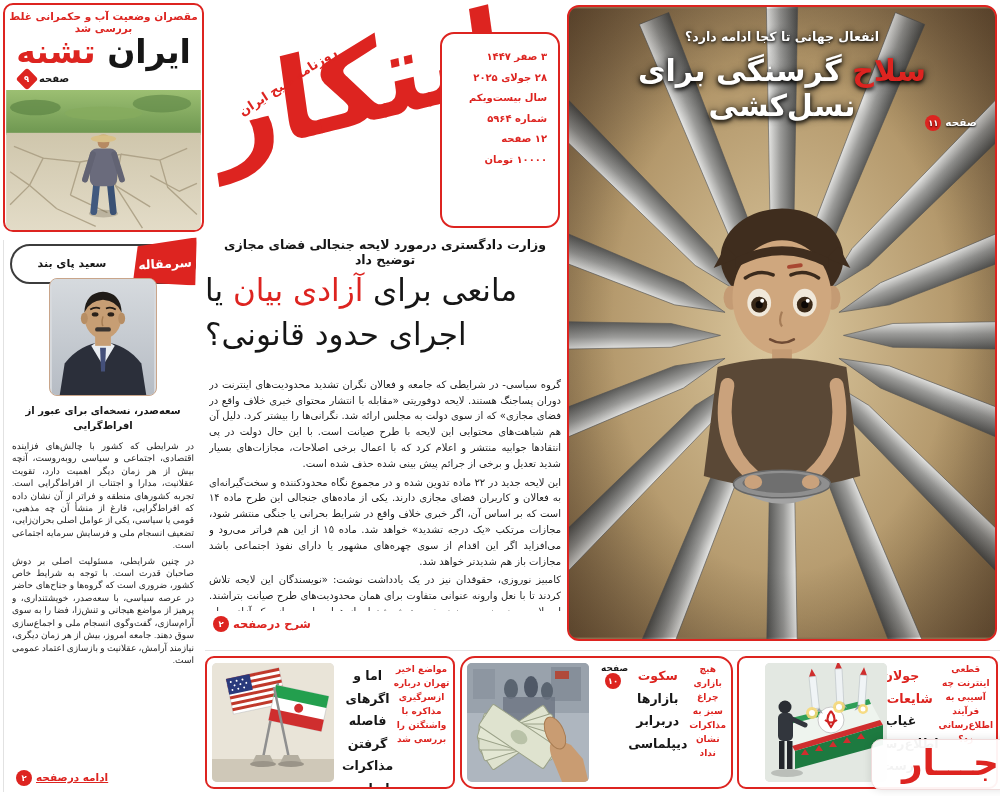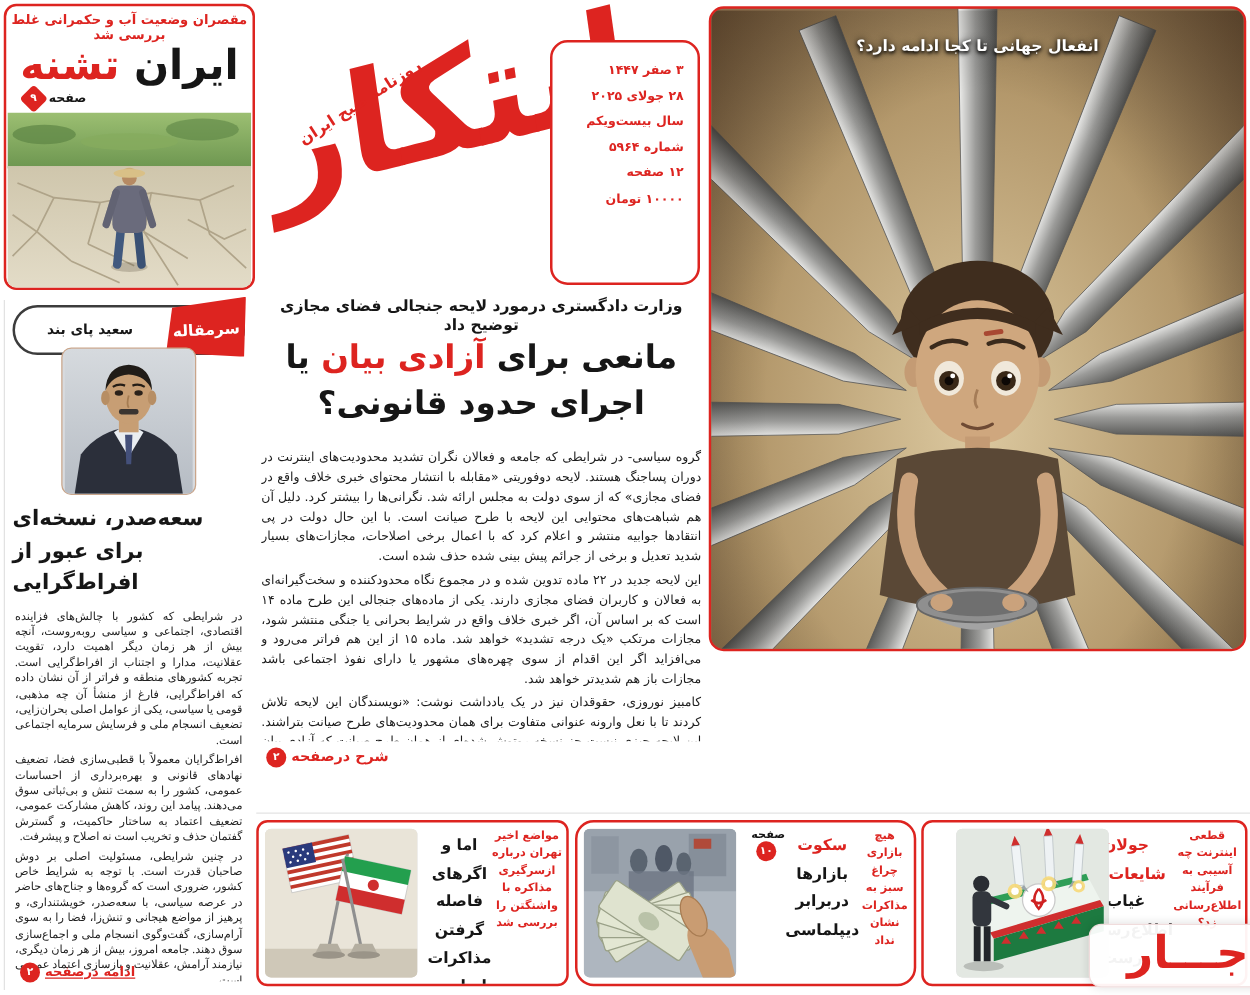--- a/index.html
+++ b/index.html
@@ -19,51 +19,51 @@
   .logo{position:absolute;left:-6px;top:28px;width:320px;text-align:center;color:var(--red);
         font-size:112px;font-weight:bold;line-height:1;transform:rotate(-14deg) skewX(-6deg);}
   .tagline{position:absolute;left:26px;top:74px;color:var(--red);font-size:12.5px;font-weight:bold;
            transform:rotate(-33deg);white-space:nowrap;}
   .datebox{position:absolute;right:5px;top:32px;width:120px;height:196px;border:2px solid var(--red);
            border-radius:14px;box-sizing:border-box;padding:13px 11px;color:var(--red);
            font-size:10px;line-height:2.05;text-align:right;font-weight:bold;background:#fff;}
   
   .main-story{position:absolute;left:205px;top:234px;width:360px;height:414px;}
   .m-kicker{text-align:center;font-size:12.5px;font-weight:bold;margin-top:3px;}
-  .m-title{text-align:center;font-weight:bold;font-size:26px;line-height:1.42;margin-top:1px;}
+  .m-title{text-align:left;font-weight:normal;font-size:31px;line-height:1.42;margin-top:1px;}
   .m-body{margin:9px 4px 0;font-size:10px;line-height:1.58;text-align:justify;height:234px;overflow:hidden;color:#1c1c1c;}
   .m-body p{margin:0 0 3px;}
   .m-more{margin:5px 4px 0;direction:rtl;text-align:left;color:var(--red);font-weight:bold;font-size:11.5px;}
   
   .badge-circ,.badge-diam{display:inline-flex;align-items:center;justify-content:center;vertical-align:middle;
       width:16px;height:16px;background:var(--red);color:#fff;font-size:8.5px;font-weight:bold;margin:0 4px;}
   .badge-circ{border-radius:50%;}
   .badge-diam{transform:rotate(45deg);border-radius:3px;}
   .badge-diam i{transform:rotate(-45deg);font-style:normal;}
   
-  .lead{position:absolute;left:567px;top:5px;width:430px;height:516px;border:2px solid var(--red);
+  .lead{position:absolute;left:567px;top:5px;width:430px;height:636px;border:2px solid var(--red);
         border-radius:12px;box-sizing:border-box;overflow:hidden;background:#8a6f4e;}
   .lead svg{position:absolute;left:0;top:0;}
   .l-kicker{position:absolute;top:22px;width:100%;text-align:center;color:#fff;font-size:12.5px;font-weight:bold;
             text-shadow:0 1px 3px #000,0 0 6px rgba(0,0,0,.85);}
   .l-title{position:absolute;top:46px;width:100%;text-align:center;color:#fff;font-size:30px;font-weight:bold;
            text-shadow:0 2px 4px #000,0 0 10px rgba(0,0,0,.8);}
   .l-badge{position:absolute;left:0;top:108px;width:100%;direction:rtl;text-align:right;padding-right:18px;
            box-sizing:border-box;color:#fff;font-size:10.5px;font-weight:bold;
            text-shadow:0 1px 2px #000;}
   
   .editorial{position:absolute;left:3px;top:240px;width:199px;height:552px;border-left:1px solid #e2e2e2;box-sizing:border-box;}
   .e-head{position:relative;margin:4px 6px 0;height:40px;border:2px solid #3c3c3c;border-radius:20px;box-sizing:border-box;}
   .e-ribbon{position:absolute;left:auto;right:-4px;top:-7px;width:66px;height:48px;background:var(--red);color:#fff;
             display:flex;align-items:center;justify-content:center;font-size:12.5px;font-weight:bold;
             clip-path:polygon(10% 12%,100% 0,94% 100%,0 86%);transform:rotate(-3deg);}
   .e-author{position:absolute;right:72px;left:10px;top:11px;text-align:center;font-size:11px;font-weight:bold;}
   .e-photo{display:block;margin:-6px auto 0;position:relative;z-index:2;width:106px;height:116px;
            border:1px solid #c9a58a;border-radius:8px;background:#d7dade;}
-  .e-title{text-align:left;font-weight:bold;font-size:17px;line-height:1.5;margin:7px 6px 0;}
+  .e-title{text-align:center;font-weight:bold;font-size:10px;line-height:1.5;margin:7px 6px 0;}
   .e-body{margin:7px 8px 0;font-size:9px;line-height:1.38;text-align:justify;height:298px;overflow:hidden;color:#222;}
   .e-body p{margin:0 0 3px;font-family:Liberation Serif, serif;}
   .e-more{position:absolute;left:8px;bottom:6px;direction:rtl;color:var(--red);font-weight:bold;font-size:10.5px;text-decoration:underline;}
   
   .hline{position:absolute;left:205px;top:650px;width:795px;height:1px;background:#e3e3e3;}
   .bstory{position:absolute;top:656px;height:133px;border:2px solid var(--red);border-radius:9px;
           box-sizing:border-box;display:flex;overflow:hidden;background:#fff;}
   .b-a{left:205px;width:250px;} .b-b{left:460px;width:273px;border-radius:15px;} .b-c{left:737px;width:261px;padding-left:21px;}
   .bimg{flex:0 0 122px;margin:5px;border-radius:5px;overflow:hidden;background:#ddd;}
   .bimg svg{display:block;}
@@ -241,20 +241,22 @@
       <path d="M160,380 Q148,440 186,472" stroke="#caa27c" stroke-width="14" fill="none" stroke-linecap="round"></path>
       <path d="M270,380 Q282,440 244,472" stroke="#caa27c" stroke-width="14" fill="none" stroke-linecap="round"></path>
       <path d="M167,482 Q215,518 263,482 L263,478 L167,478 Z" fill="#a3a3a3"></path>
       <ellipse cx="215" cy="480" rx="49" ry="14" fill="#8f8f8f" stroke="#666" stroke-width="1.5"></ellipse>
       <ellipse cx="215" cy="479" rx="40" ry="10" fill="#6f6f6f"></ellipse>
       <ellipse cx="186" cy="478" rx="9" ry="7" fill="#caa27c"></ellipse>
       <ellipse cx="244" cy="478" rx="9" ry="7" fill="#caa27c"></ellipse>
       <rect width="430" height="635" fill="url(#vig)"></rect>
     </svg>
     <div class="l-kicker">انفعال جهانی تا کجا ادامه دارد؟</div>
+    <div class="l-title"><span class="red">سلاح</span> <span>گرسنگی برای نسل‌کشی</span></div>
+    <div class="l-badge"><span>صفحه</span><span class="badge-circ">۱۱</span></div>
   </section>
 
   <aside class="editorial">
     <div class="e-head">
       <div class="e-ribbon">سرمقاله</div>
       <div class="e-author">سعید پای بند</div>
     </div>
     <svg class="e-photo" viewBox="0 0 104 118" xmlns="http://www.w3.org/2000/svg">
       <defs>
           <linearGradient id="pbg" x1="0" y1="0" x2="0" y2="1">
@@ -273,21 +275,20 @@
       <ellipse cx="71" cy="40" rx="3.5" ry="6" fill="#b78e64"></ellipse>
       <ellipse cx="44" cy="36" rx="3.4" ry="2.2" fill="#2a211a"></ellipse>
       <ellipse cx="60" cy="36" rx="3.4" ry="2.2" fill="#2a211a"></ellipse>
       <path d="M39,31 q5,-3 10,-1 M55,30 q5,-2 10,1" stroke="#241d16" stroke-width="1.8" fill="none"></path>
       <path d="M52,38 q-2,7 0,10" stroke="#a57c52" stroke-width="1.5" fill="none"></path>
       <rect x="44" y="49" width="16" height="4.5" rx="2" fill="#3a3430"></rect>
     </svg>
     <h2 class="e-title">سعه‌صدر، نسخه‌ای برای عبور از افراط‌گرایی</h2>
     <div class="e-body">
       <p>در شرایطی که کشور با چالش‌های فزاینده اقتصادی، اجتماعی و سیاسی روبه‌روست، آنچه بیش از هر زمان دیگر اهمیت دارد، تقویت عقلانیت، مدارا و اجتناب از افراط‌گرایی است. تجربه کشورهای منطقه و فراتر از آن نشان داده که افراط‌گرایی، فارغ از منشأ آن چه مذهبی، قومی یا سیاسی، یکی از عوامل اصلی بحران‌زایی، تضعیف انسجام ملی و فرسایش سرمایه اجتماعی است.</p>
-      <p>افراط‌گرایان معمولاً با قطبی‌سازی فضا، تضعیف نهادهای قانونی و بهره‌برداری از احساسات عمومی، کشور را به سمت تنش و بی‌ثباتی سوق می‌دهند. پیامد این روند، کاهش مشارکت عمومی، تضعیف اعتماد به ساختار حاکمیت، و گسترش گفتمان حذف و تخریب است نه اصلاح و پیشرفت.</p>
       <p>در چنین شرایطی، مسئولیت اصلی بر دوش صاحبان قدرت است. با توجه به شرایط خاص کشور، ضروری است که گروه‌ها و جناح‌های حاضر در عرصه سیاسی، با سعه‌صدر، خویشتنداری، و پرهیز از مواضع هیجانی و تنش‌زا، فضا را به سوی آرام‌سازی، گفت‌وگوی انسجام ملی و اجماع‌سازی سوق دهند. جامعه امروز، بیش از هر زمان دیگری، نیازمند آرامش، عقلانیت و بازسازی اعتماد عمومی است.</p>
 
     </div>
     <div class="e-more"><span>ادامه درصفحه</span><span class="badge-circ">۲</span></div>
   </aside>
 
   <div class="hline"></div>
 
   <section class="bstory b-a">
     <div class="btext">

